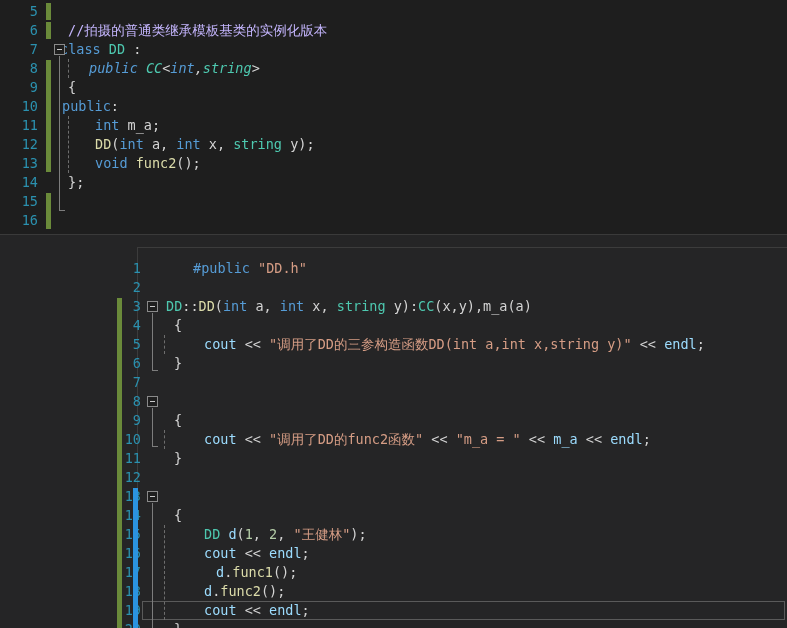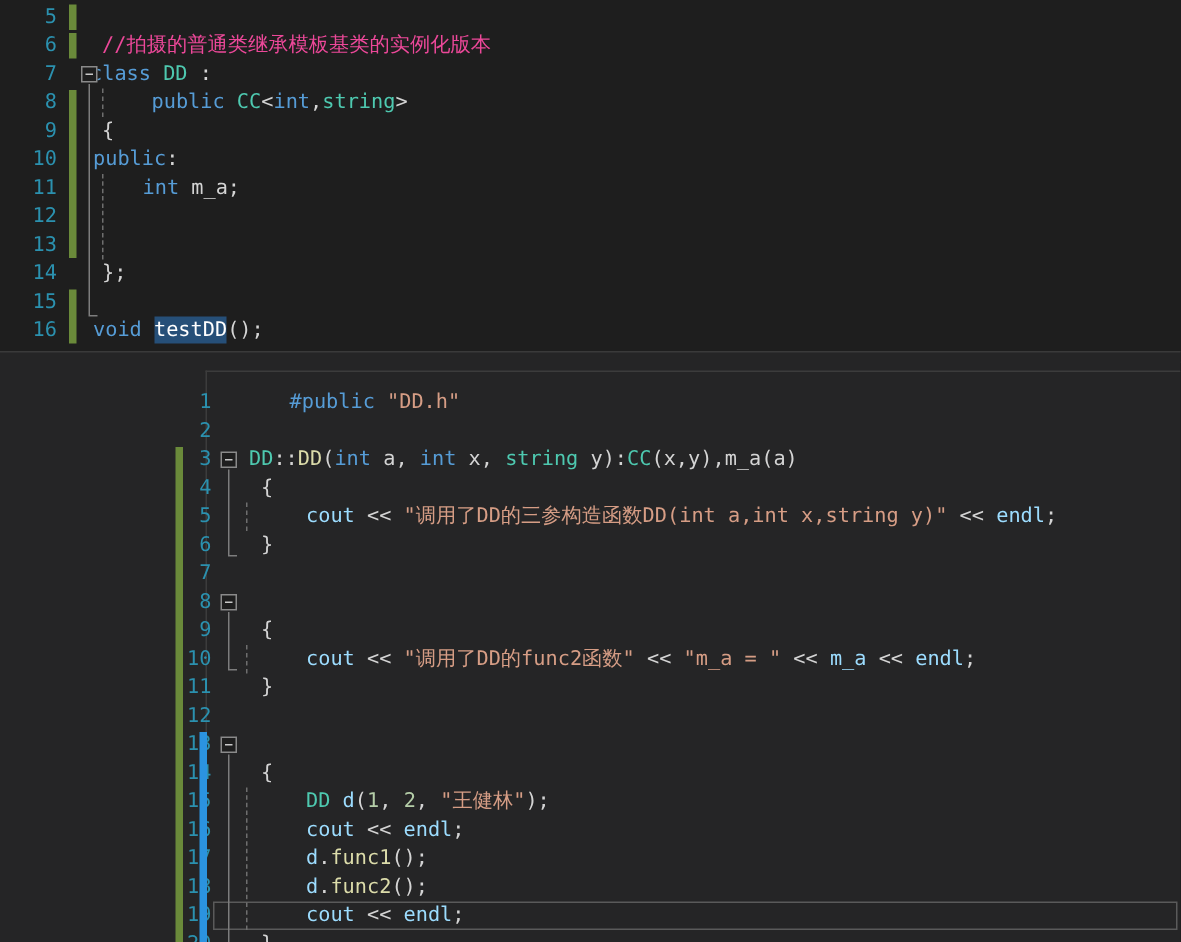--- a/index.html
+++ b/index.html
@@ -43,50 +43,50 @@
 
   .guide{position:absolute;width:0;border-left:1px dashed #6e6e6e;}
 
   .txt{position:absolute;white-space:pre;}
 
   
   .k{color:#569cd6;}      
   .t{color:#4ec9b0;}      
   .f{color:#dcdcaa;}      
   .s{color:#d69d85;}      
-  .c{color:#ec4899;}      
+  .c{color:#c4b5fd;}      
   .p{color:#d4d4d4;}      
   .v{color:#9cdcfe;}      
   .n{color:#b5cea8;}      
   .op{color:#d4d4d4;}
 
   .sel{background:#264f78;color:#ffffff;padding:1px 0;}
 
   .curline{position:absolute;left:0;right:0;height:19px;box-sizing:border-box;border:1px solid #5a5a5a;}
 </style>
 </head>
 <body>
 
 <div class="ide">
   <div class="win-topline"></div>
 
   <div class="pane pane-top">
     <div class="code-surface" id="top-surface">
         <div class="row" style="position: absolute; top: 2px; left: 0px; right: 0px;"><span class="lnum">5</span></div>
         <div class="row" style="position: absolute; top: 21px; left: 0px; right: 0px;"><span class="lnum">6</span><span class="txt" style="left: 68px;"><span class="c">//拍摄的普通类继承模板基类的实例化版本</span></span></div>
         <div class="row" style="position: absolute; top: 40px; left: 0px; right: 0px;"><span class="lnum">7</span><span class="txt" style="left: 60px;"><span class="k">class </span><span class="t">DD</span><span class="p"> :</span></span></div>
-        <div class="row" style="position: absolute; top: 59px; left: 0px; right: 0px;"><span class="lnum">8</span><span class="txt" style="left: 101px;"><span class="k">public </span><span class="t">CC</span><span class="p">&lt;</span><span class="k">int</span><span class="p">,</span><span class="t">string</span><span class="p">&gt;</span></span></div>
+        <div class="row" style="position: absolute; top: 59px; left: 0px; right: 0px;"><span class="lnum">8</span><span class="txt" style="left: 89px; font-style: italic;"><span class="k">public </span><span class="t">CC</span><span class="p">&lt;</span><span class="k">int</span><span class="p">,</span><span class="t">string</span><span class="p">&gt;</span></span></div>
         <div class="row" style="position: absolute; top: 78px; left: 0px; right: 0px;"><span class="lnum">9</span><span class="txt" style="left: 68px;"><span class="p">{</span></span></div>
         <div class="row" style="position: absolute; top: 97px; left: 0px; right: 0px;"><span class="lnum">10</span><span class="txt" style="left: 62px;"><span class="k">public</span><span class="p">:</span></span></div>
         <div class="row" style="position: absolute; top: 116px; left: 0px; right: 0px;"><span class="lnum">11</span><span class="txt" style="left: 95px;"><span class="k">int</span><span class="p"> m_a;</span></span></div>
-        <div class="row" style="position: absolute; top: 135px; left: 0px; right: 0px;"><span class="lnum">12</span></div>
-        <div class="row" style="position: absolute; top: 154px; left: 0px; right: 0px;"><span class="lnum">13</span></div>
+        <div class="row" style="position: absolute; top: 135px; left: 0px; right: 0px;"><span class="lnum">12</span><span class="txt" style="left: 95px;"><span class="f">DD</span><span class="p">(</span><span class="k">int</span><span class="p"> a, </span><span class="k">int</span><span class="p"> x, </span><span class="t">string</span><span class="p"> y);</span></span></div>
+        <div class="row" style="position: absolute; top: 154px; left: 0px; right: 0px;"><span class="lnum">13</span><span class="txt" style="left: 95px;"><span class="k">void </span><span class="f">func2</span><span class="p">();</span></span></div>
         <div class="row" style="position: absolute; top: 173px; left: 0px; right: 0px;"><span class="lnum">14</span><span class="txt" style="left: 68px;"><span class="p">};</span></span></div>
         <div class="row" style="position: absolute; top: 192px; left: 0px; right: 0px;"><span class="lnum">15</span></div>
-        <div class="row" style="position: absolute; top: 211px; left: 0px; right: 0px;"><span class="lnum">16</span><span class="txt" style="left: 62px;"><span class="k">void </span><span class="sel">testDD</span><span class="p">();</span></span></div>
+        <div class="row" style="position: absolute; top: 211px; left: 0px; right: 0px;"><span class="lnum">16</span></div>
         <div class="chgbar saved" style="left: 46px; top: 3px; height: 17px;"></div>
         <div class="chgbar saved" style="left: 46px; top: 22px; height: 17px;"></div>
         <div class="chgbar saved" style="left: 46px; top: 60px; height: 112px;"></div>
         <div class="chgbar saved" style="left: 46px; top: 193px; height: 36px;"></div>
         <div class="fold" style="left: 54px; top: 44px;"></div>
         <div class="foldline" style="left: 59px; top: 56px; height: 154px;"></div>
         <div class="foldend" style="left: 59px; top: 210px; width: 6px;"></div>
         <div class="guide" style="left: 68px; top: 59px; height: 19px;"></div>
         <div class="guide" style="left: 68px; top: 116px; height: 57px;"></div>
       </div>
@@ -106,21 +106,21 @@
           <div class="row" style="position: absolute; top: 125px; left: 0px; right: 0px;"><span class="lnum" style="left: -35px; width: 38px;">7</span></div>
           <div class="row" style="position: absolute; top: 144px; left: 0px; right: 0px;"><span class="lnum" style="left: -35px; width: 38px;">8</span></div>
           <div class="row" style="position: absolute; top: 163px; left: 0px; right: 0px;"><span class="lnum" style="left: -35px; width: 38px;">9</span><span class="txt" style="left: 36px;"><span class="p">{</span></span></div>
           <div class="row" style="position: absolute; top: 182px; left: 0px; right: 0px;"><span class="lnum" style="left: -35px; width: 38px;">10</span><span class="txt" style="left: 66px;"><span class="v">cout</span><span class="op"> &lt;&lt; </span><span class="s">"调用了DD的func2函数"</span><span class="op"> &lt;&lt; </span><span class="s">"m_a = "</span><span class="op"> &lt;&lt; </span><span class="v">m_a</span><span class="op"> &lt;&lt; </span><span class="v">endl</span><span class="p">;</span></span></div>
           <div class="row" style="position: absolute; top: 201px; left: 0px; right: 0px;"><span class="lnum" style="left: -35px; width: 38px;">11</span><span class="txt" style="left: 36px;"><span class="p">}</span></span></div>
           <div class="row" style="position: absolute; top: 220px; left: 0px; right: 0px;"><span class="lnum" style="left: -35px; width: 38px;">12</span></div>
           <div class="row" style="position: absolute; top: 239px; left: 0px; right: 0px;"><span class="lnum" style="left: -35px; width: 38px;">13</span></div>
           <div class="row" style="position: absolute; top: 258px; left: 0px; right: 0px;"><span class="lnum" style="left: -35px; width: 38px;">14</span><span class="txt" style="left: 36px;"><span class="p">{</span></span></div>
           <div class="row" style="position: absolute; top: 277px; left: 0px; right: 0px;"><span class="lnum" style="left: -35px; width: 38px;">15</span><span class="txt" style="left: 66px;"><span class="t">DD</span><span class="p"> </span><span class="v">d</span><span class="p">(</span><span class="n">1</span><span class="p">, </span><span class="n">2</span><span class="p">, </span><span class="s">"王健林"</span><span class="p">);</span></span></div>
           <div class="row" style="position: absolute; top: 296px; left: 0px; right: 0px;"><span class="lnum" style="left: -35px; width: 38px;">16</span><span class="txt" style="left: 66px;"><span class="v">cout</span><span class="op"> &lt;&lt; </span><span class="v">endl</span><span class="p">;</span></span></div>
-          <div class="row" style="position: absolute; top: 315px; left: 0px; right: 0px;"><span class="lnum" style="left: -35px; width: 38px;">17</span><span class="txt" style="left: 66px;"><span class="v">d</span><span class="p">.</span><span class="f">func1</span><span class="p">();</span></span></div>
+          <div class="row" style="position: absolute; top: 315px; left: 0px; right: 0px;"><span class="lnum" style="left: -35px; width: 38px;">17</span><span class="txt" style="left: 78px;"><span class="v">d</span><span class="p">.</span><span class="f">func1</span><span class="p">();</span></span></div>
           <div class="row" style="position: absolute; top: 334px; left: 0px; right: 0px;"><span class="lnum" style="left: -35px; width: 38px;">18</span><span class="txt" style="left: 66px;"><span class="v">d</span><span class="p">.</span><span class="f">func2</span><span class="p">();</span></span></div>
           <div class="row" style="position: absolute; top: 353px; left: 0px; right: 0px;"><span class="lnum" style="left: -35px; width: 38px;">19</span><span class="txt" style="left: 66px;"><span class="v">cout</span><span class="op"> &lt;&lt; </span><span class="v">endl</span><span class="p">;</span></span></div>
           <div class="row" style="position: absolute; top: 372px; left: 0px; right: 0px;"><span class="lnum" style="left: -35px; width: 38px;">20</span><span class="txt" style="left: 36px;"><span class="p">}</span></span></div>
           <div class="curline" style="top: 353px; left: 4px; right: 2px;"></div>
           <div class="chgbar saved" style="left: -21px; top: 50px; height: 342px;"></div>
           <div class="chgbar unsaved" style="left: -5px; width: 5px; top: 240px; height: 152px;"></div>
           <div class="fold" style="left: 9px; top: 53px;"></div>
           <div class="foldline" style="left: 14px; top: 65px; height: 57px;"></div>
           <div class="foldend" style="left: 14px; top: 122px; width: 6px;"></div>
           <div class="fold" style="left: 9px; top: 148px;"></div>

